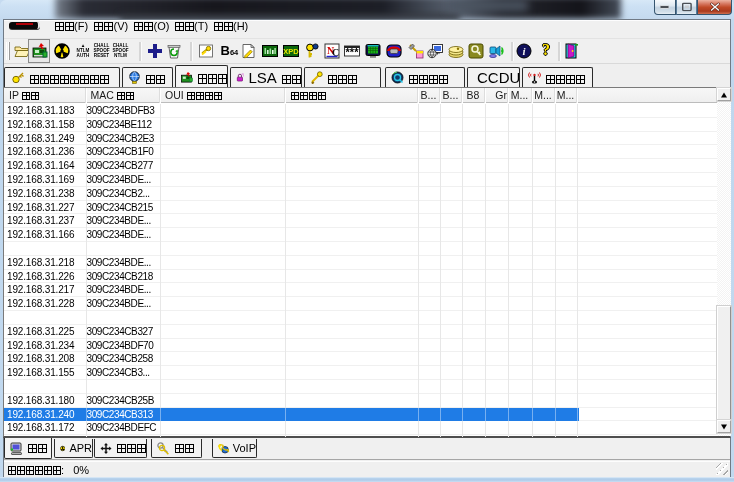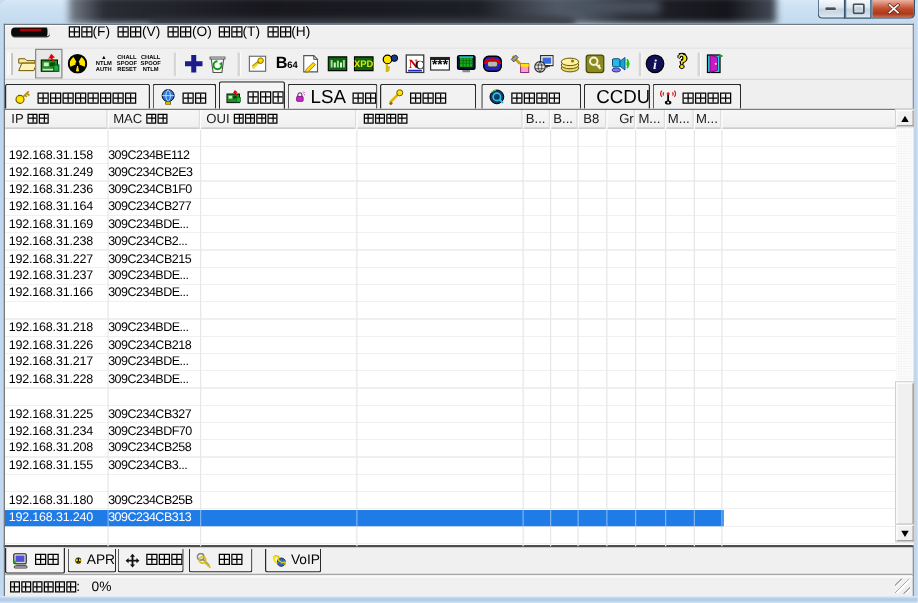--- a/index.html
+++ b/index.html
@@ -334,20 +334,24 @@
         <div class="vline" style="left:156px"></div>
         <div class="vline" style="left:281px"></div>
         <div class="vline" style="left:414px"></div>
         <div class="vline" style="left:436px"></div>
         <div class="vline" style="left:458px"></div>
         <div class="vline" style="left:481px"></div>
         <div class="vline" style="left:504px"></div>
         <div class="vline" style="left:528px"></div>
         <div class="vline" style="left:551px"></div>
         <div class="vline" style="left:573px"></div>
+        <div class="row" style="top:0.0px">
+          <span class="c1">192.168.31.183</span>
+          <span class="c2">309C234BDFB3</span>
+        </div>
         <div class="row" style="top:13.8px">
           <span class="c1">192.168.31.158</span>
           <span class="c2">309C234BE112</span>
         </div>
         <div class="row" style="top:27.6px">
           <span class="c1">192.168.31.249</span>
           <span class="c2">309C234CB2E3</span>
         </div>
         <div class="row" style="top:41.4px">
           <span class="c1">192.168.31.236</span>
@@ -409,20 +413,24 @@
           <span class="c1">192.168.31.155</span>
           <span class="c2">309C234CB3...</span>
         </div>
         <div class="row" style="top:289.8px">
           <span class="c1">192.168.31.180</span>
           <span class="c2">309C234CB25B</span>
         </div>
         <div class="row sel" style="top:303.6px">
           <span class="c1">192.168.31.240</span>
           <span class="c2">309C234CB313</span>
+        </div>
+        <div class="row" style="top:317.4px">
+          <span class="c1">192.168.31.172</span>
+          <span class="c2">309C234BDEFC</span>
         </div>
         <div style="position:absolute;left:81.5px;top:303.6px;width:1px;height:13.8px;background:rgba(255,255,255,.4)"></div>
         <div style="position:absolute;left:156px;top:303.6px;width:1px;height:13.8px;background:rgba(255,255,255,.4)"></div>
         <div style="position:absolute;left:281px;top:303.6px;width:1px;height:13.8px;background:rgba(255,255,255,.4)"></div>
         <div style="position:absolute;left:414px;top:303.6px;width:1px;height:13.8px;background:rgba(255,255,255,.4)"></div>
         <div style="position:absolute;left:436px;top:303.6px;width:1px;height:13.8px;background:rgba(255,255,255,.4)"></div>
         <div style="position:absolute;left:458px;top:303.6px;width:1px;height:13.8px;background:rgba(255,255,255,.4)"></div>
         <div style="position:absolute;left:481px;top:303.6px;width:1px;height:13.8px;background:rgba(255,255,255,.4)"></div>
         <div style="position:absolute;left:504px;top:303.6px;width:1px;height:13.8px;background:rgba(255,255,255,.4)"></div>
         <div style="position:absolute;left:528px;top:303.6px;width:1px;height:13.8px;background:rgba(255,255,255,.4)"></div>

